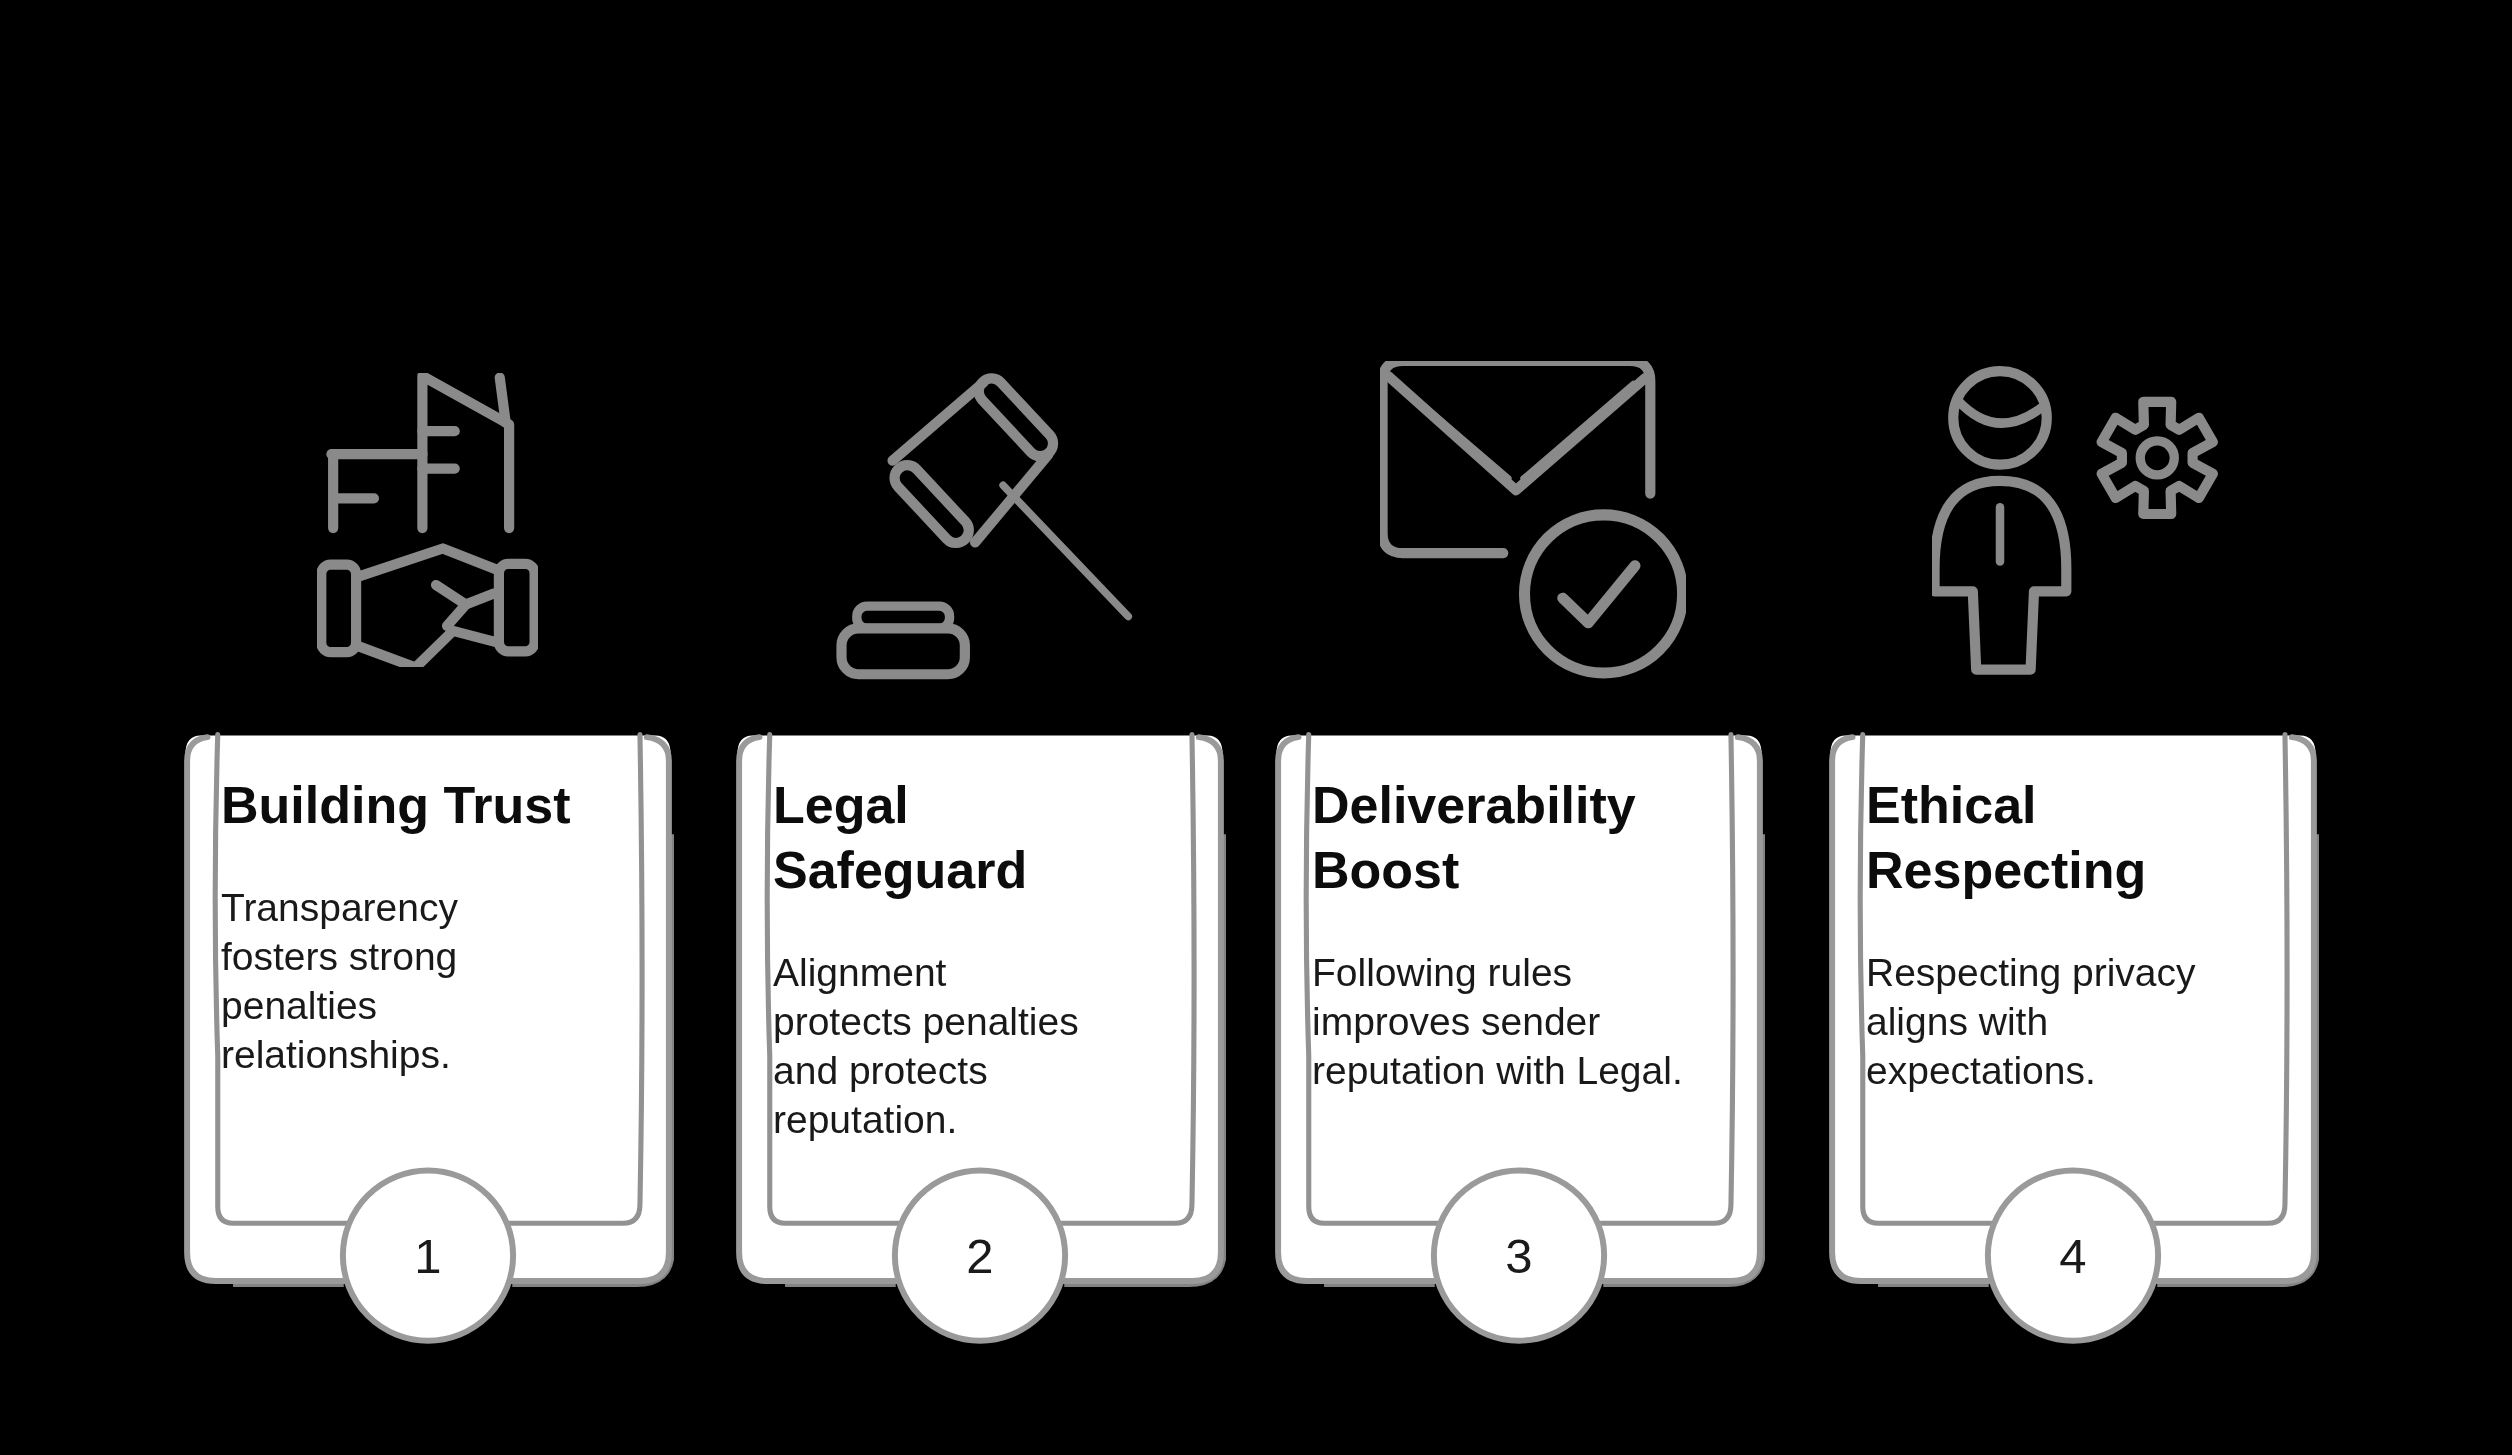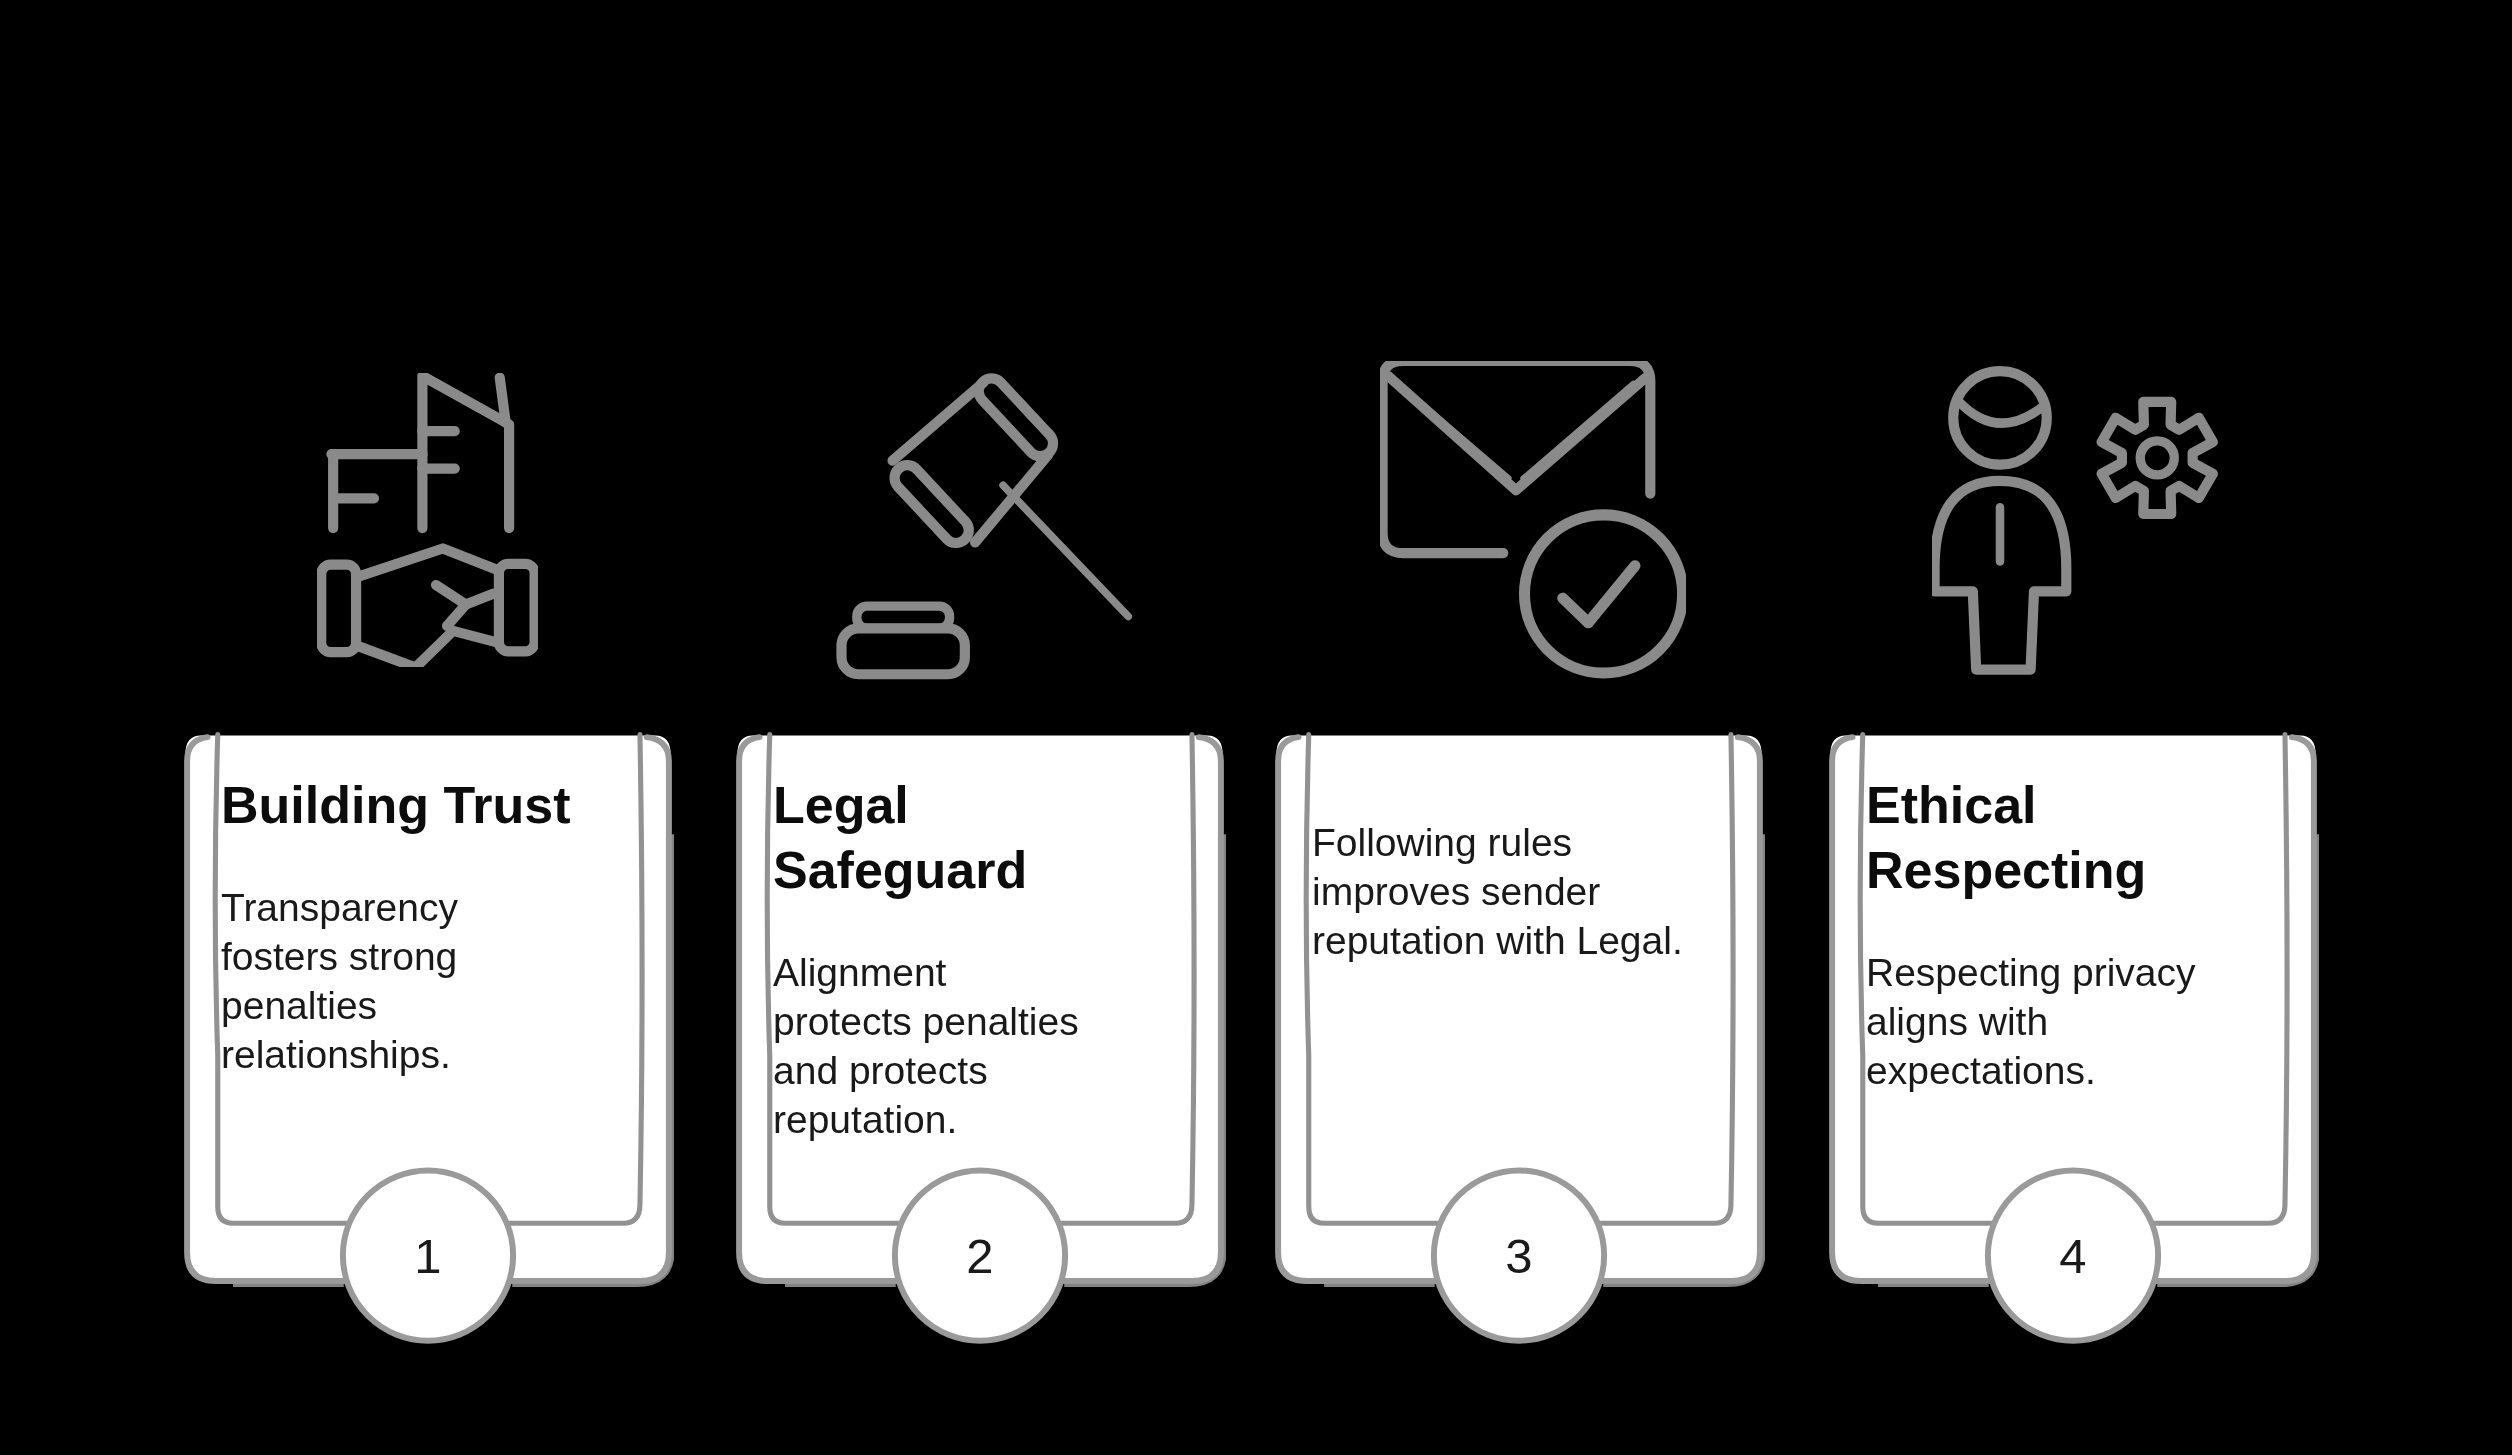--- a/index.html
+++ b/index.html
@@ -115,20 +115,24 @@
     </svg>
     <div class="card">
       <svg class="bg" width="492" height="630" viewBox="0 0 578 740">
         <path fill="#ffffff" d="M22,4 H556 Q574,4 574,26 V615 Q574,645 544,645 H34 Q4,645 4,615 V26 Q4,4 22,4 Z M189,615 a100,100 0 1 0 200,0 a100,100 0 1 0 -200,0 Z"></path>
         <path fill="none" stroke="#9a9a9a" stroke-width="7" stroke-linecap="round" d="M30,6 Q6,9 6,34 V611 Q6,645 40,645 H192 M386,645 H538 Q572,645 572,611 V34 Q572,9 546,6"></path>
         <path fill="none" stroke="#9a9a9a" stroke-width="6" opacity="0.85" d="M60,649 H190 M388,649 H532 Q576,650 576,608 V120"></path>
         <path fill="none" stroke="#929292" stroke-width="6" stroke-linecap="round" d="M42,3 Q36,200 42,380 L42,557 Q42,577 60,577 H196 M382,577 H518 Q538,577 538,555 Q543,290 538,3"></path>
         <circle cx="289" cy="615" r="100" fill="#ffffff" stroke="#9a9a9a" stroke-width="7"></circle>
       </svg>
       <div class="content">
+        <h2 class="title">
+          <span class="line">Deliverability</span>
+          <span class="line">Boost</span>
+        </h2>
         <p class="body">
           <span class="line">Following rules</span>
           <span class="line">improves sender</span>
           <span class="line">reputation with Legal.</span>
 
         </p>
       </div>
       <div class="badge">
         <span>3</span>
       </div>

